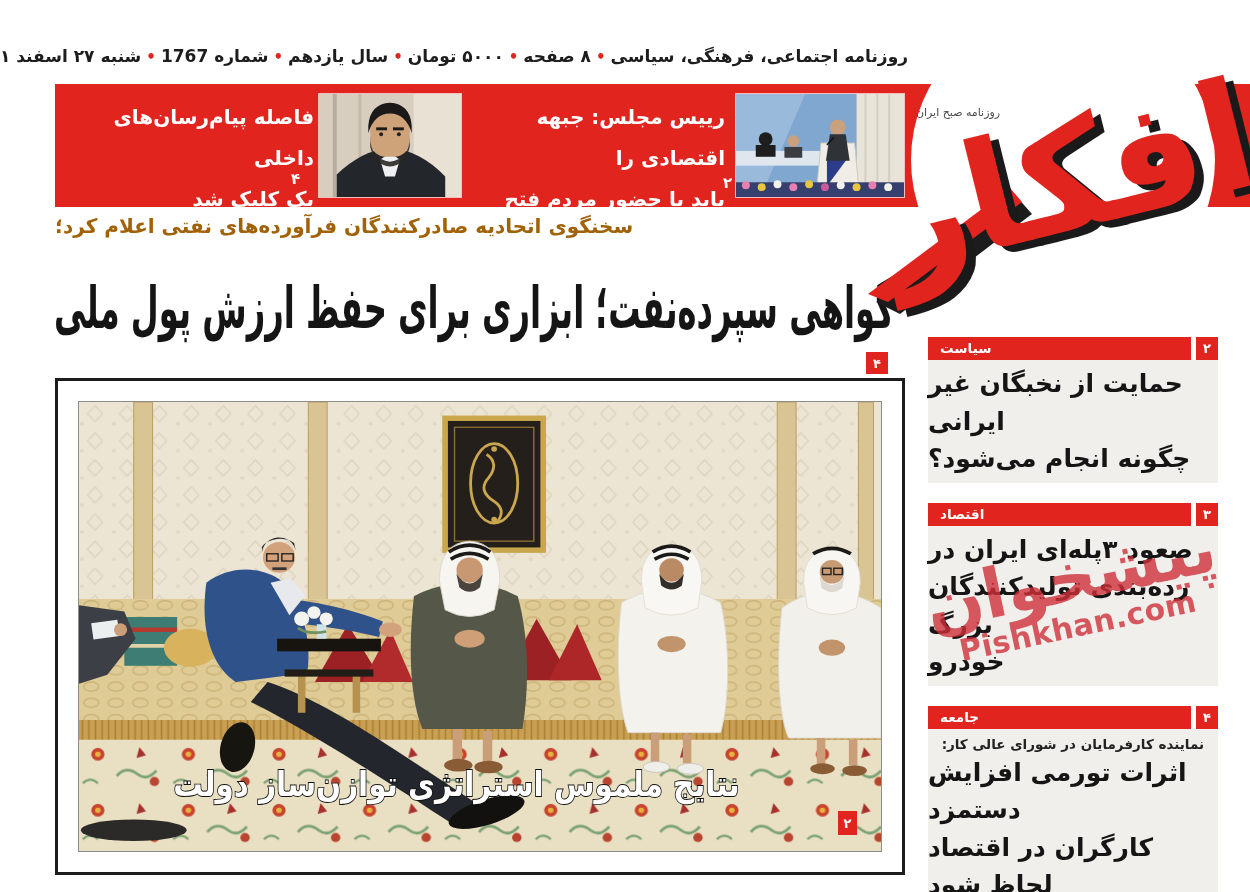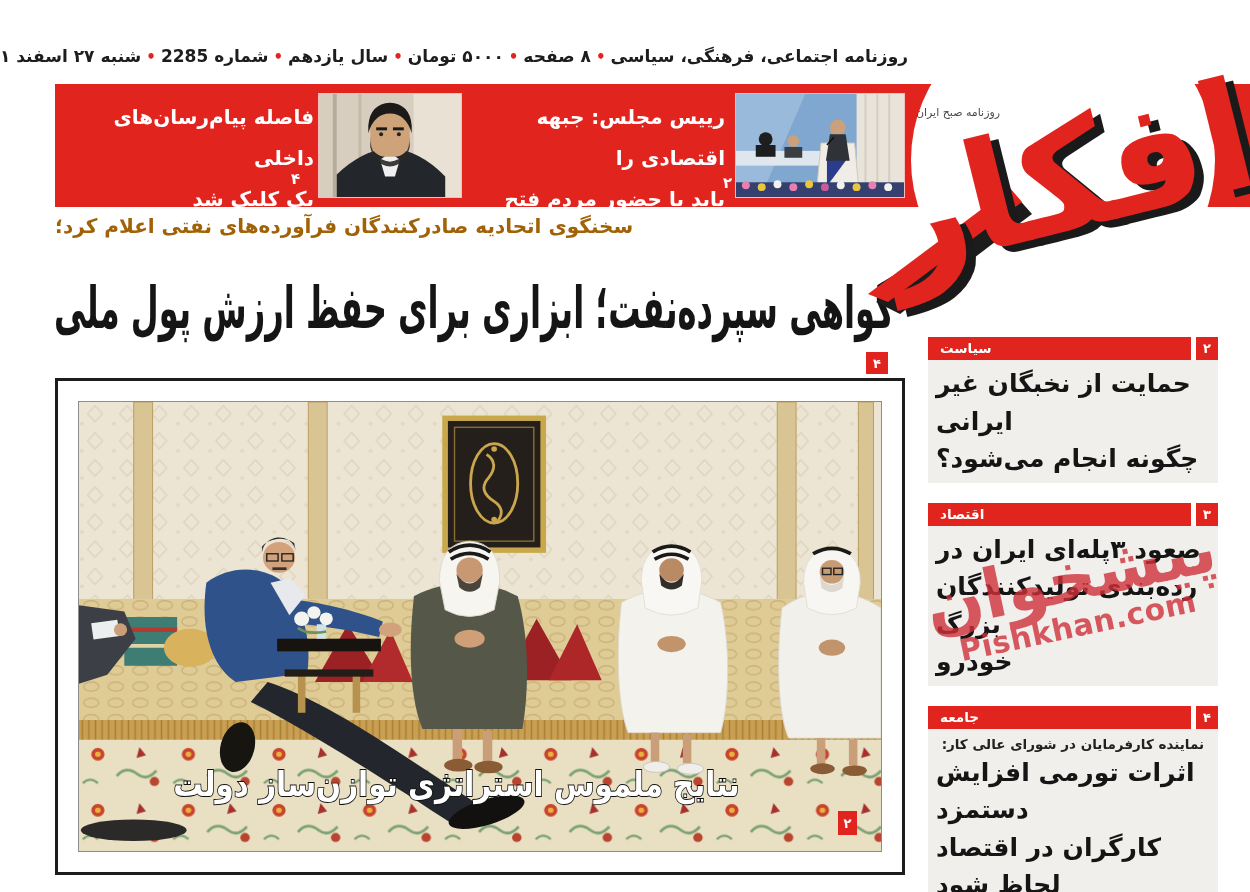--- a/index.html
+++ b/index.html
@@ -53,40 +53,40 @@
   
   .sidebar { position:absolute; left:928px; top:337px; width:290px; z-index:2; }
   .side-sec { margin-bottom:20px; }
   .side-bar-row { display:flex; height:23px; }
   .side-bar-label { flex:1; background:#e2241f; color:#fff; font-size:13.5px;
                     font-weight:bold; line-height:23px; padding-left:12px;
                     direction:rtl; text-align:left; }
   .side-bar-num { width:22px; margin-left:5px; background:#e2241f; color:#fff;
                   font-size:13px; font-weight:bold; display:flex; align-items:center;
                   justify-content:center; }
-  .side-body { background:#f1efec; padding:5px 8px 5px 8px; direction:rtl;
+  .side-body { background:#f1efec; padding:5px 8px 5px 0; direction:rtl;
                text-align:left; }
   .side-kicker { font-size:13.5px; font-weight:bold; color:#222; text-align:right;
                  padding:2px 6px 2px 0; }
   .side-headline { font-size:25px; font-weight:bold; color:#151515; line-height:1.5;
                    white-space:pre-line; letter-spacing:-.5px; }
 
   
   .watermark { position:absolute; left:926px; top:542px; width:290px; text-align:center;
                transform:rotate(-12deg); color:#d0303a; opacity:.8; z-index:5;
                pointer-events:none; }
   .watermark .fa { font-size:68px; font-weight:bold; line-height:1.05; }
   .watermark .en { font-size:30px; font-weight:bold; letter-spacing:.5px; margin-top:-4px; }
 </style>
 </head>
 <body>
 
 <div class="page">
 
-  <div class="info-line"><span>روزنامه اجتماعی، فرهنگی، سیاسی</span><span class="dot">•</span><span>۸ صفحه</span><span class="dot">•</span><span>۵۰۰۰ تومان</span><span class="dot">•</span><span>سال یازدهم</span><span class="dot">•</span><span>شماره 2285</span><span class="dot">•</span><span>شنبه ۲۷ اسفند ۱۴۰۱</span></div>
+  <div class="info-line"><span>روزنامه اجتماعی، فرهنگی، سیاسی</span><span class="dot">•</span><span>۸ صفحه</span><span class="dot">•</span><span>۵۰۰۰ تومان</span><span class="dot">•</span><span>سال یازدهم</span><span class="dot">•</span><span>شماره 1767</span><span class="dot">•</span><span>شنبه ۲۷ اسفند ۱۴۰۱</span></div>
 
   <div class="top-strip">
     <div class="strip-story left">فاصله پیام‌رسان‌های داخلی
 یک کلیک شد</div>
     <div class="strip-num n4">۴</div>
 
     <div class="strip-photo minister">
       <svg viewBox="0 0 144 105" preserveAspectRatio="none">
         <rect width="144" height="105" fill="#d8cec0"></rect>
         <rect x="96" y="0" width="48" height="105" fill="#e9e2d4"></rect>

